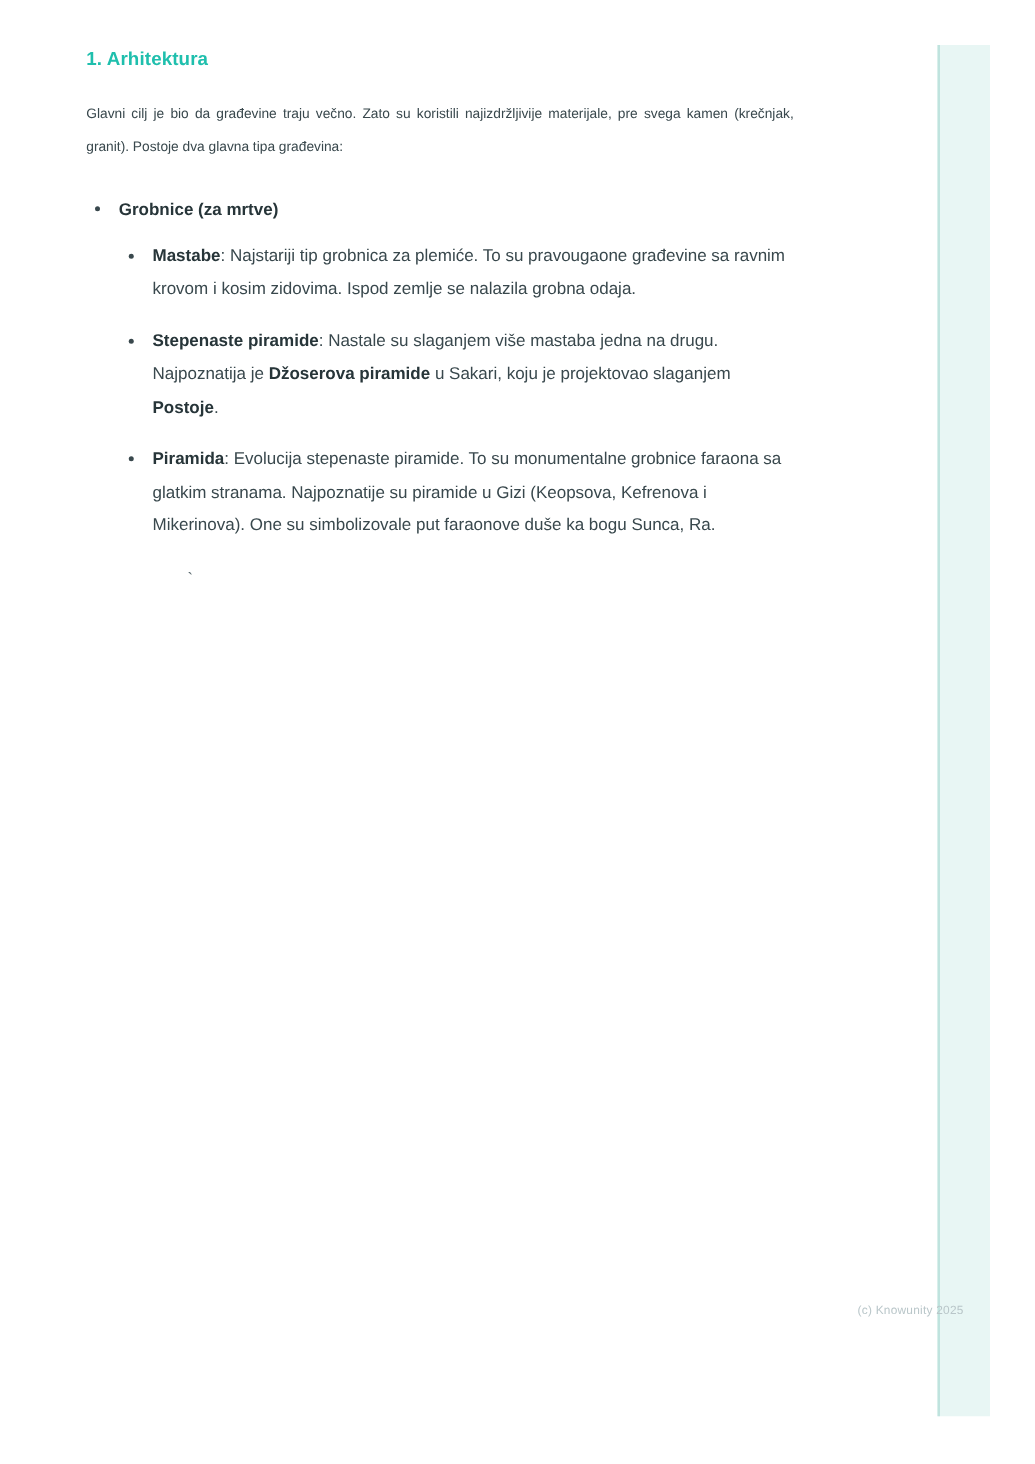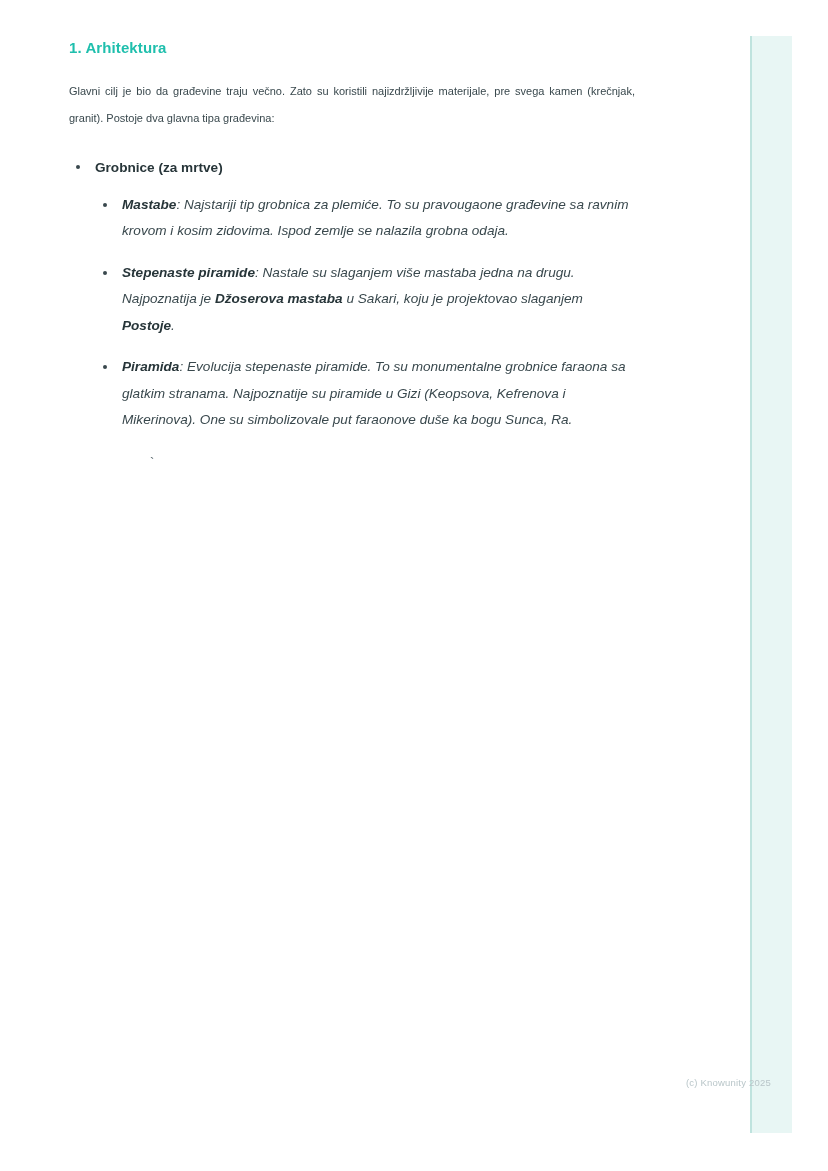--- a/index.html
+++ b/index.html
@@ -87,21 +87,20 @@
   }
   .l1-label {
     font-weight: bold;
     color: #273539;
   }
 
   ul.level2 {
     list-style: none;
     margin: 11px 0 0 0;
     padding: 0;
-    font-style: italic;
   }
   ul.level2 > li.l2-item {
     position: relative;
     padding-left: 27px;
     margin-bottom: 15px;
     font-size: 13.6px;
     line-height: 26.5px;
     color: #39484d;
   }
   ul.level2 > li.l2-item:last-child {
@@ -125,21 +124,21 @@
     margin-top: 19px;
     padding-left: 55px;
     font-size: 13px;
     line-height: 20px;
     color: #5b6a6f;
   }
 
   .footer-credit {
     position: absolute;
     left: 686px;
-    top: 1077px;
+    top: 1043px;
     font-size: 9.5px;
     color: #b9c6c9;
     letter-spacing: 0.2px;
   }
 </style>
 </head>
 <body>
 
 <div class="page">
 
@@ -158,21 +157,21 @@
         <span class="l1-label">Grobnice (za mrtve)</span>
 
         <ul class="level2">
           <li class="l2-item">
             <span class="bullet2"></span>
             <span class="strong">Mastabe</span><span>: Najstariji tip grobnica za plemiće. To su pravougaone građevine sa ravnim krovom i kosim zidovima. Ispod zemlje se nalazila grobna odaja.</span>
           </li>
 
           <li class="l2-item">
             <span class="bullet2"></span>
-            <span class="strong">Stepenaste piramide</span><span>: Nastale su slaganjem više mastaba jedna na drugu. Najpoznatija je </span><span class="strong">Džoserova mastaba</span><span> u Sakari, koju je projektovao slaganjem </span><span class="strong">Postoje</span><span>.</span>
+            <span class="strong">Stepenaste piramide</span><span>: Nastale su slaganjem više mastaba jedna na drugu. Najpoznatija je </span><span class="strong">Džoserova piramide</span><span> u Sakari, koju je projektovao slaganjem </span><span class="strong">Postoje</span><span>.</span>
           </li>
 
           <li class="l2-item">
             <span class="bullet2"></span>
             <span class="strong">Piramida</span><span>: Evolucija stepenaste piramide. To su monumentalne grobnice faraona sa glatkim stranama. Najpoznatije su piramide u Gizi (Keopsova, Kefrenova i Mikerinova). One su simbolizovale put faraonove duše ka bogu Sunca, Ra.</span>
           </li>
         </ul>
 
         <div class="trailing-mark">`</div>
       </li>

